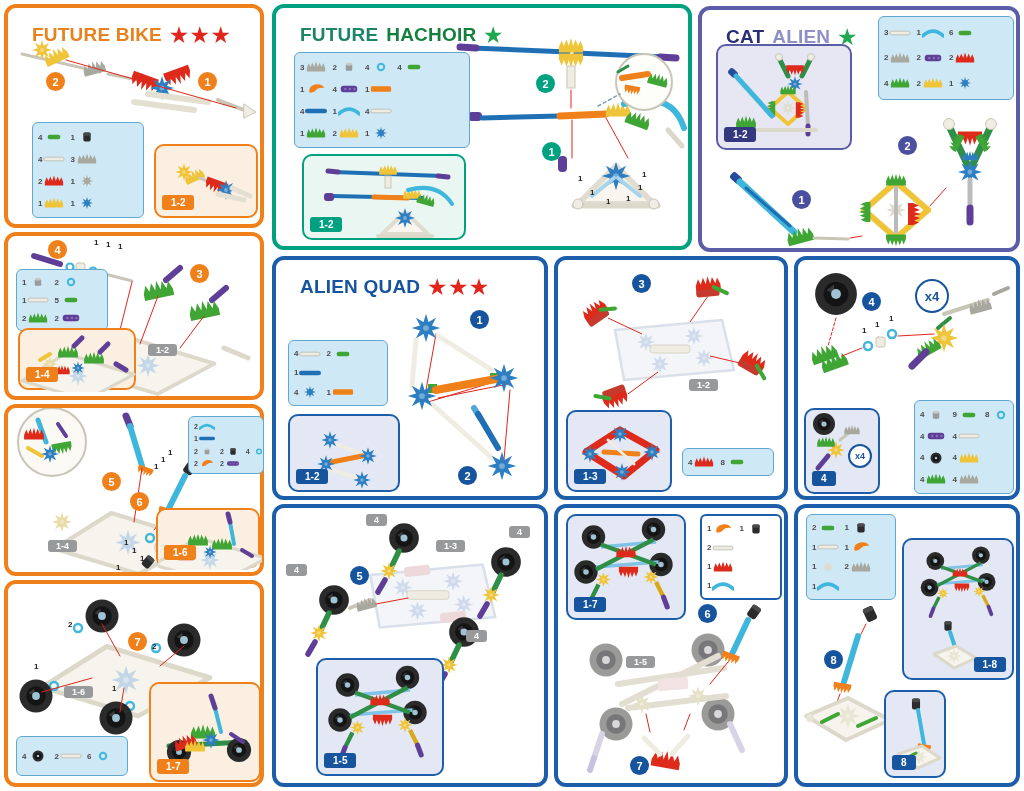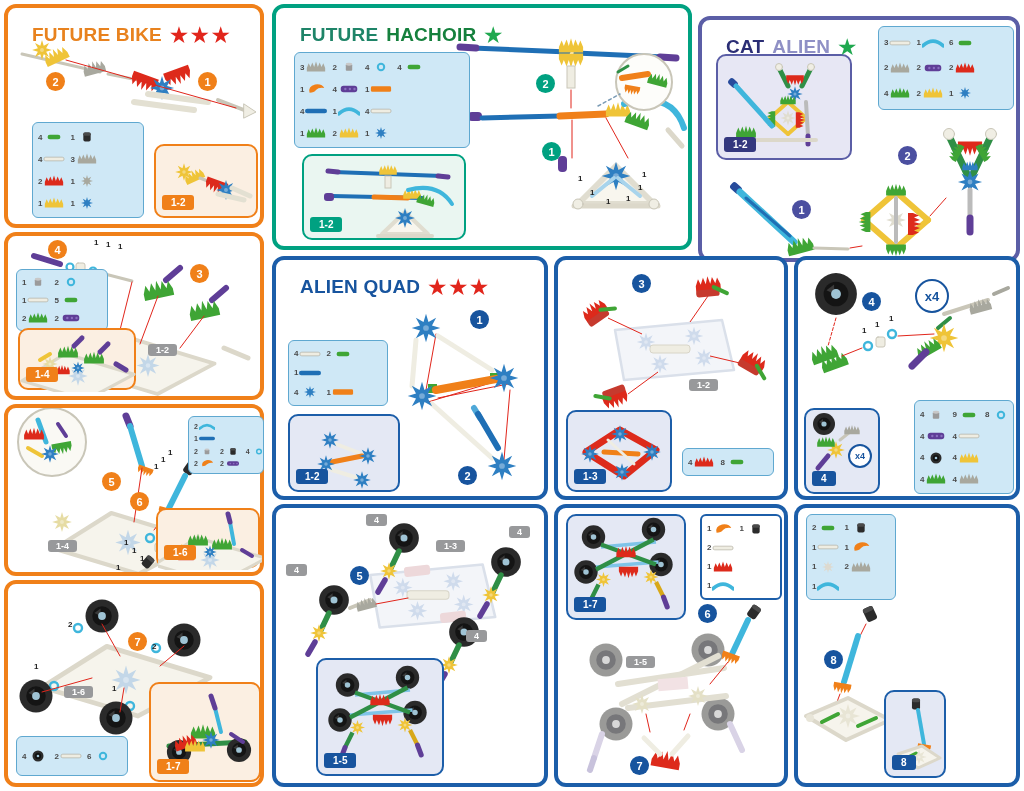--- a/index.html
+++ b/index.html
@@ -730,21 +730,21 @@
   <div class="step" style="left: 260px; top: 66px;">2</div>
       <div class="step" style="left: 266px; top: 134px;">1</div>
       <div class="callout" style="left: 302px; top: 166px;">1</div>
       <div class="callout" style="left: 314px; top: 180px;">1</div>
       <div class="callout" style="left: 330px; top: 189px;">1</div>
       <div class="callout" style="left: 350px; top: 186px;">1</div>
       <div class="callout" style="left: 362px; top: 175px;">1</div>
       <div class="callout" style="left: 366px; top: 162px;">1</div>
     </section>
 
-  <section class="panel th-p" style="left:698px;top:16px;width:322px;height:246px">
+  <section class="panel th-p" style="left:698px;top:6px;width:322px;height:246px">
     <h1>
         <span class="t1">CAT</span>
         <span class="t2">ALIEN</span>
         <span class="stars" style="color: rgb(31, 168, 79);"><span>★</span></span>
       </h1>
     <svg class="illus" width="314" height="238" viewBox="0 0 314 238">
       <g stroke-linecap="round">
         <g transform="translate(34,168) rotate(42)">
             <rect x="-6" y="-4" width="12" height="8" rx="3" fill="#274B9B"></rect>
           </g>
@@ -1360,20 +1360,32 @@
           <span class="pitem">
             <span class="pcount">1</span>
             <span class="pglyph">
               <svg width="22" height="14" viewBox="-12 -7 24 14">
                 <path d="M-11,3 Q0,-7 11,3" fill="none" stroke="#3FB6DC" stroke-width="4" stroke-linecap="round"></path>
               </svg>
             </span>
           </span>
         </div>
       </div>
+    <div class="result-box" style="left:104px;top:30px;width:112px;height:142px">
+      <svg width="112" height="142" viewBox="0 0 112 142">
+        <use href="#miniquad" transform="translate(56,40) scale(.95)"></use>
+        <g stroke-linecap="round">
+          <use href="#capg" transform="translate(44,86) scale(.8)"></use>
+          <line x1="46" y1="92" x2="52" y2="110" stroke="#3FB6DC" stroke-width="4"></line>
+          <polygon points="30,114 52,106 72,118 50,128" fill="#F6F4EC" stroke="#DCD8CA" stroke-width="3" stroke-linejoin="round"></polygon>
+          <use href="#sp8" fill="#E8E5D5" transform="translate(50,116) scale(.7)"></use>
+        </g>
+      </svg>
+      <div class="chip right">1-8</div>
+    </div>
     <div class="result-box" style="left:86px;top:182px;width:62px;height:88px">
       <svg width="62" height="88" viewBox="0 0 62 88">
         <g stroke-linecap="round">
           <use href="#capg" transform="translate(30,12) scale(.9)"></use>
           <line x1="32" y1="18" x2="38" y2="52" stroke="#3FB6DC" stroke-width="4"></line>
           <use href="#crown" fill="#F08019" transform="translate(38,56) rotate(190) scale(.6)"></use>
           <polygon points="12,62 36,54 54,66 32,76" fill="#F6F4EC" stroke="#DCD8CA" stroke-width="3" stroke-linejoin="round"></polygon>
           <use href="#sp8" fill="#E8E5D5" transform="translate(33,65) scale(.7)"></use>
           <line x1="20" y1="66" x2="30" y2="61" stroke="#3FA535" stroke-width="3"></line>
         </g>

